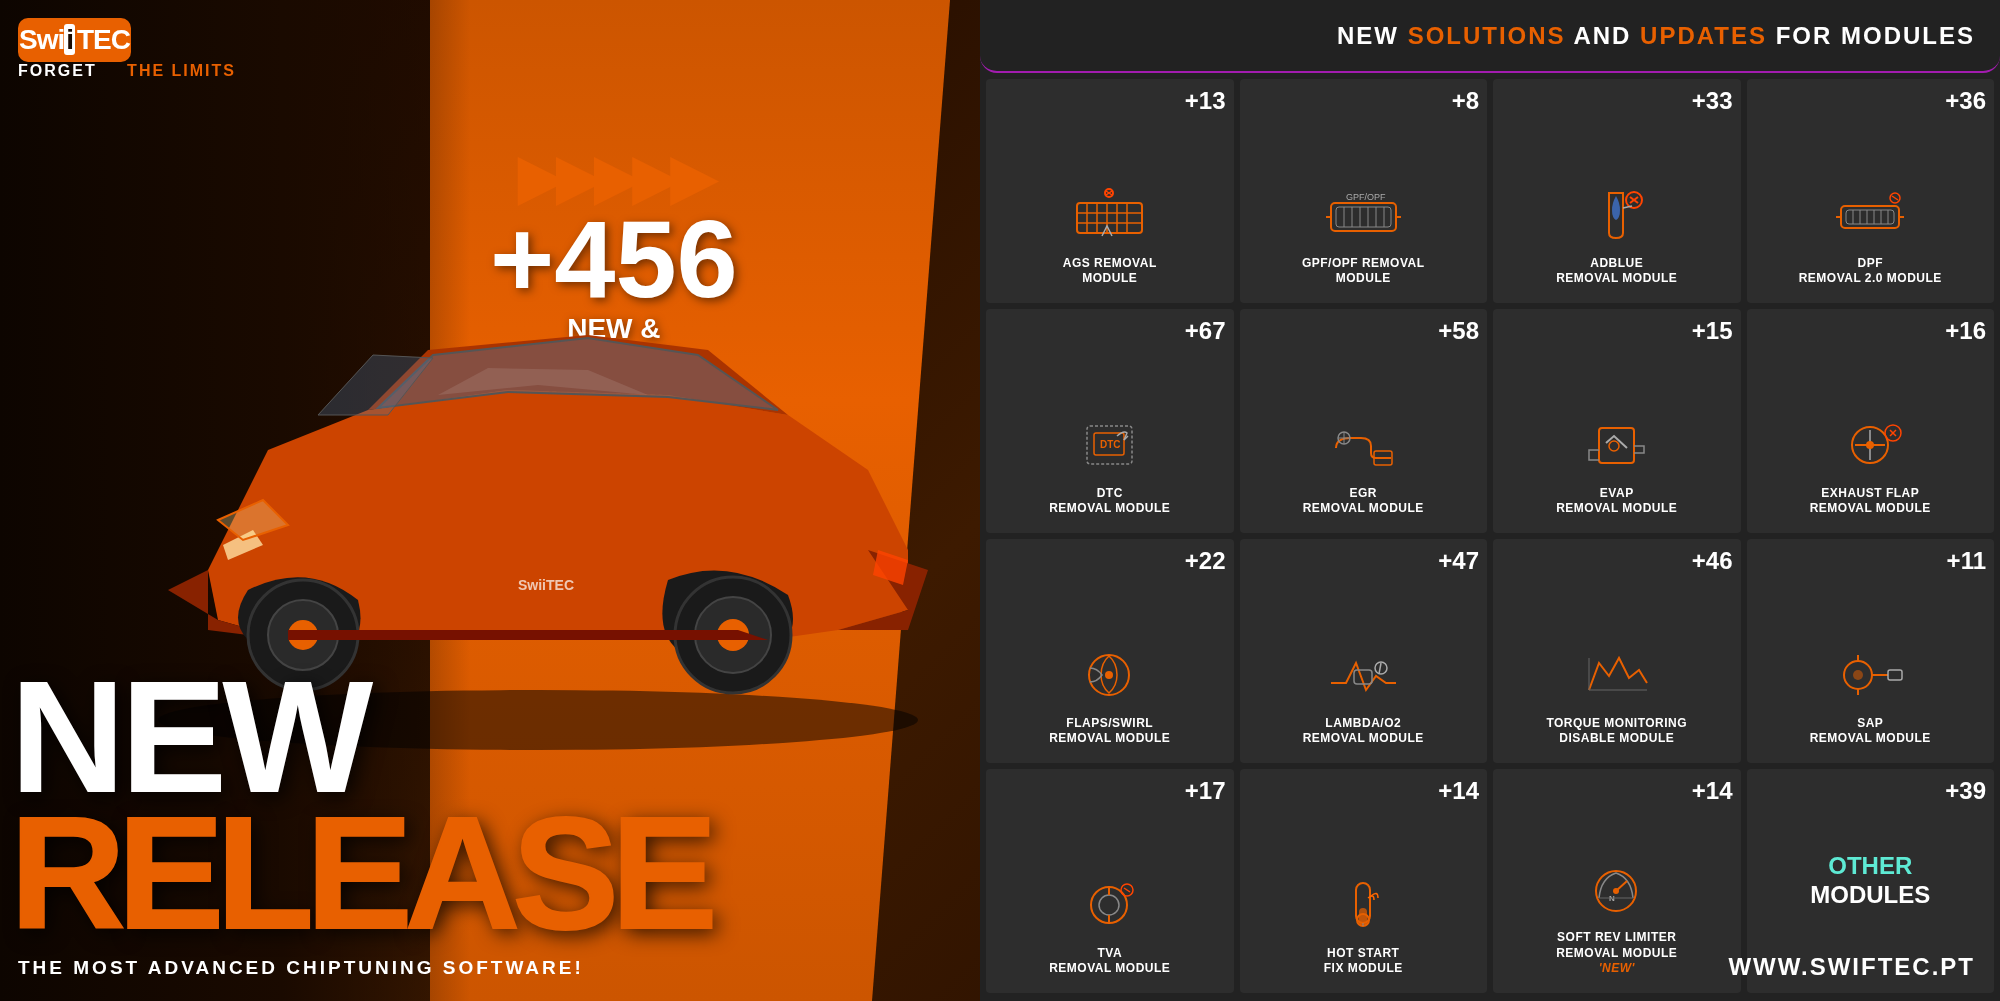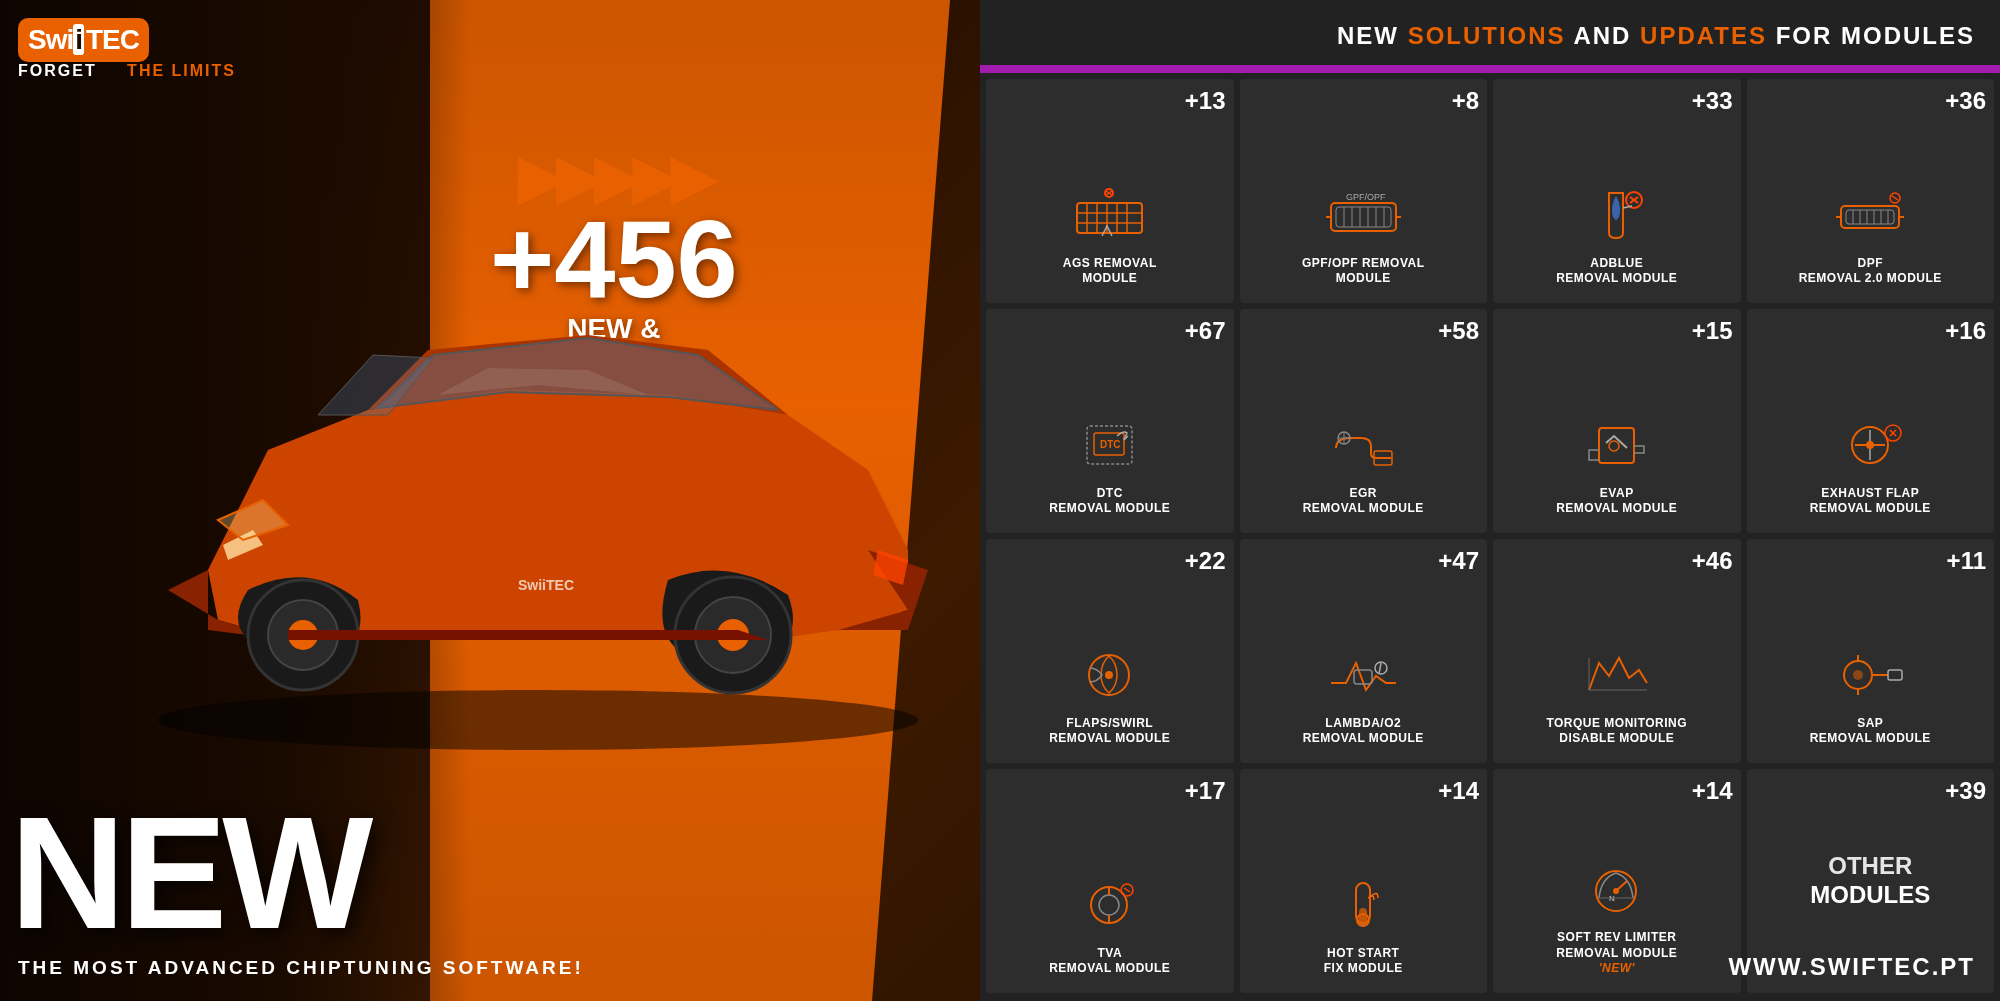--- a/index.html
+++ b/index.html
@@ -50,21 +50,21 @@
       z-index: 10;
       display: flex;
       align-items: center;
       gap: 20px;
     }
 
     
     .logo-box {
       background: #e86000;
       border-radius: 10px;
-      padding: 6px 10px;
+      padding: 6px 1px;
       display: flex;
       align-items: flex-start;
       gap: 2px;
     }
     .logo-swift {
       color: white;
       font-size: 28px;
       font-weight: 900;
       letter-spacing: -1px;
     }
@@ -200,22 +200,23 @@
       position: absolute;
       right: 0;
       top: 0;
       width: 1020px;
       height: 100%;
       background: #222222;
       z-index: 8;
     }
 
     .modules-header {
-      padding: 22px 25px 15px;
-      border-bottom: 8px solid #a21caf;
+      padding: 22px 25px 21px;
+      border-bottom: 2px solid #a21caf;
+      border-radius: 17px;
     }
     .modules-header-text {
       color: white;
       font-size: 24px;
       font-weight: 900;
       letter-spacing: 2px;
       text-align: right;
     }
     .modules-header-text .orange {
       color: #e86000;
@@ -293,21 +294,21 @@
     }
 
     .other-modules-text {
       color: white;
       font-size: 24px;
       font-weight: 900;
       text-align: center;
       line-height: 1.2;
     }
     .other-modules-text .orange {
-      color: #e5e5e5;
+      color: #5eead4;
     }
 
     
     .website-url {
       position: absolute;
       bottom: 20px;
       right: 25px;
       color: white;
       font-size: 24px;
       font-weight: 900;
@@ -389,20 +390,21 @@
     <path d="M790,300 L820,310 L815,335 L785,325 Z" fill="#ff4400" opacity="0.8"></path>
 
     <text x="430" y="340" fill="white" font-size="14" font-weight="bold" font-family="Arial" opacity="0.7">SwiiTEC</text>
 
     <path d="M350,145 L450,135 L560,145 L500,120 L400,118 Z" fill="rgba(255,255,255,0.1)"></path>
   </svg>
 </div>
 
 <div class="new-release">
   <span class="new-text">NEW</span>
+  <span class="release-text">RELEASE</span>
 </div>
 
 <div class="subtitle">THE MOST ADVANCED CHIPTUNING SOFTWARE!</div>
 
 <div class="modules-section">
   <div class="modules-header">
     <div class="modules-header-text">
       NEW <span class="orange">SOLUTIONS</span> AND <span class="orange">UPDATES</span> FOR MODULES
     </div>
   </div>

